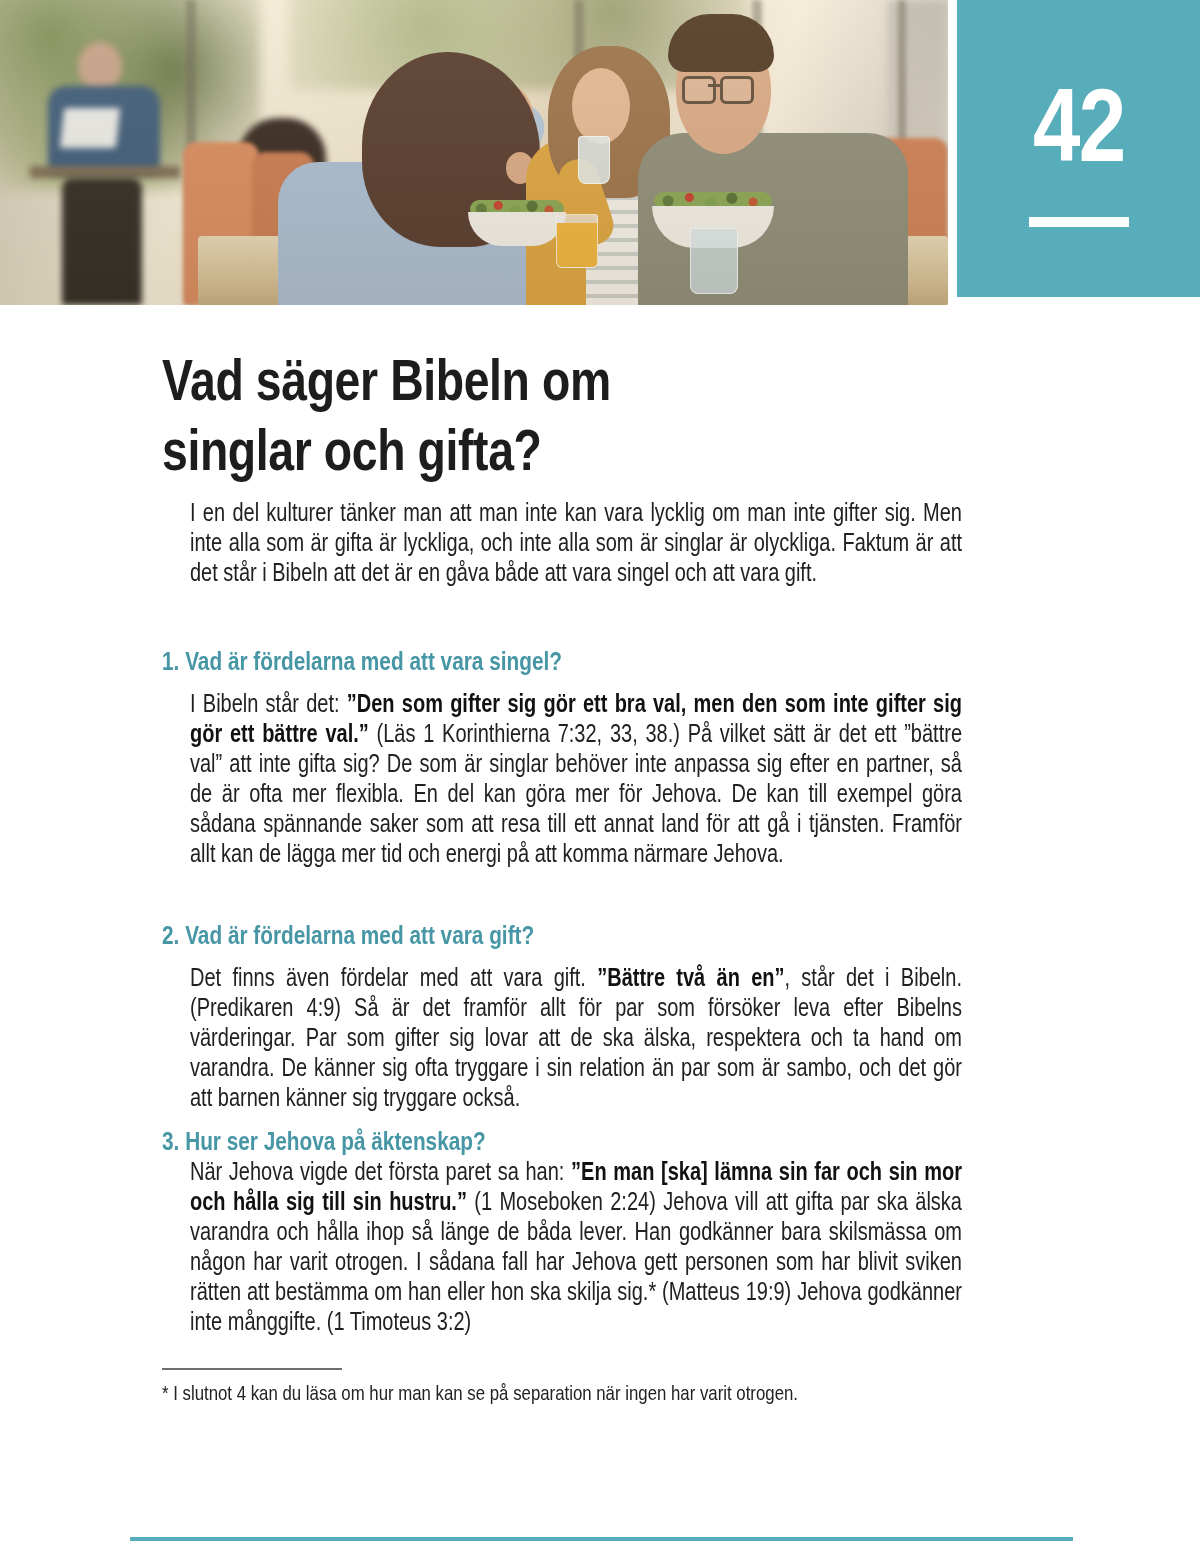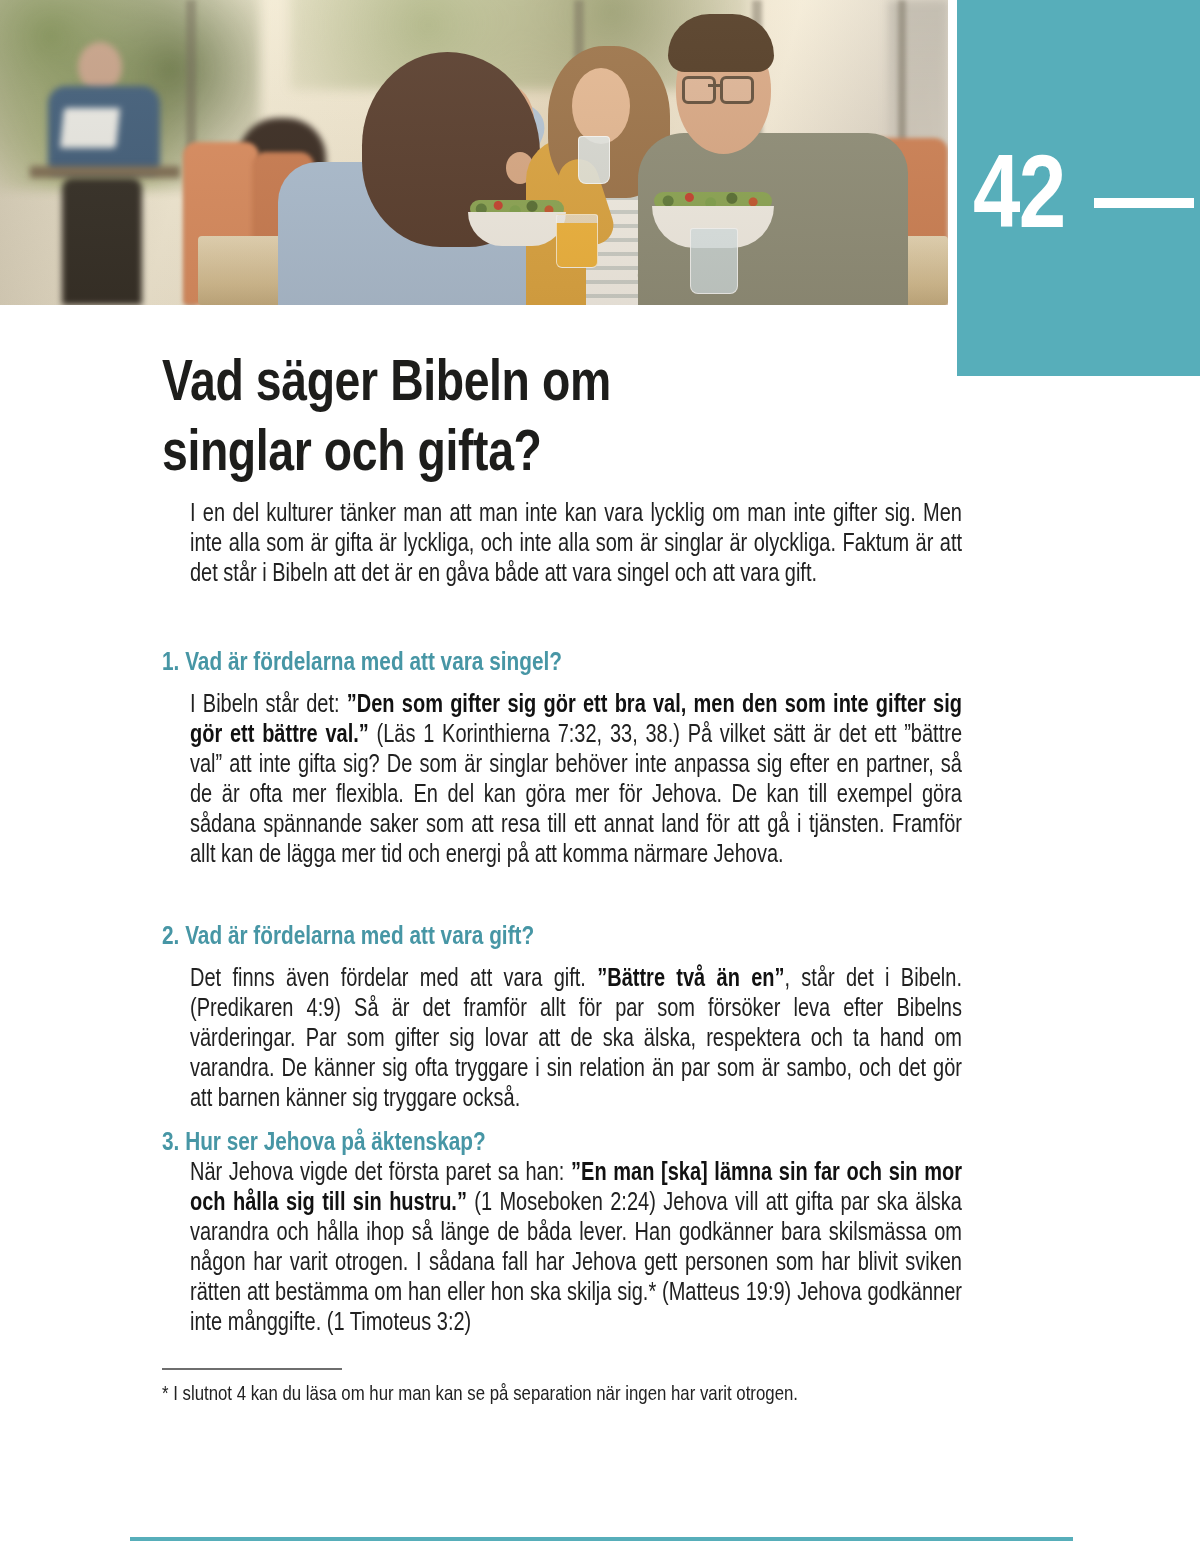--- a/index.html
+++ b/index.html
@@ -62,21 +62,21 @@
   .bowl{border-radius:0 0 48px 48px;background:#f2efe8;}
   .bowl1{left:468px;top:212px;width:98px;height:34px;}
   .bowl2{left:652px;top:206px;width:122px;height:42px;}
   .salad{height:18px;border-radius:10px;background:radial-gradient(circle at 12% 50%,#5d7a3a 0 5px,rgba(0,0,0,0) 6px),radial-gradient(circle at 30% 30%,#c43f2e 0 4px,rgba(0,0,0,0) 5px),radial-gradient(circle at 48% 60%,#7da04c 0 5px,rgba(0,0,0,0) 6px),radial-gradient(circle at 66% 35%,#556e33 0 5px,rgba(0,0,0,0) 6px),radial-gradient(circle at 84% 55%,#c2552e 0 4px,rgba(0,0,0,0) 5px),#89a553;}
   .salad1{left:470px;top:200px;width:94px;}
   .salad2{left:654px;top:192px;width:118px;}
   .glass-oj{left:556px;top:214px;width:40px;height:52px;border-radius:3px 3px 6px 6px;background:linear-gradient(180deg,rgba(240,240,240,.7) 0 8px,#f0b43c 8px);border:1px solid rgba(255,255,255,.7);}
   .glass-water{left:690px;top:228px;width:46px;height:64px;border-radius:3px 3px 8px 8px;background:rgba(214,228,234,.75);border:1px solid rgba(255,255,255,.8);}
   .photo-tint{left:0;top:0;width:948px;height:305px;background:linear-gradient(180deg,rgba(255,244,214,.10),rgba(110,85,55,.13));}
 
-  .badge{position:absolute;left:957px;top:0;width:243px;height:376px;background:var(--accent,#57AEBA);display:flex;flex-direction:row;align-items:center;justify-content:center;padding-top:6px;box-sizing:border-box;gap:20px;}
+  .badge{position:absolute;left:957px;top:0;width:243px;height:297px;background:var(--accent,#57AEBA);display:flex;flex-direction:column;align-items:center;justify-content:center;padding-top:6px;box-sizing:border-box;gap:20px;}
   .badge-num{color:#ffffff;font-weight:bold;font-size:104px;line-height:96px;letter-spacing:-2px;transform:scaleX(.82);transform-origin:center;}
   .badge-bar{width:100px;height:10px;background:#ffffff;margin-top:24px;}
 
   
   .content{position:absolute;left:162px;top:0;width:1000px;height:1543px;transform:scaleX(.8);transform-origin:0 0;}
   .content > *{position:absolute;margin:0;}
   h1.title{left:0;top:345px;width:700px;font-size:58px;line-height:70px;font-weight:bold;color:var(--title,#1D1D1B);letter-spacing:-.5px;}
   .para{width:965px;font-size:25px;line-height:30px;text-align:justify;color:var(--body,#212121);}
   .para b{font-weight:bold;color:#111111;}
   .intro{left:35px;top:497px;}

